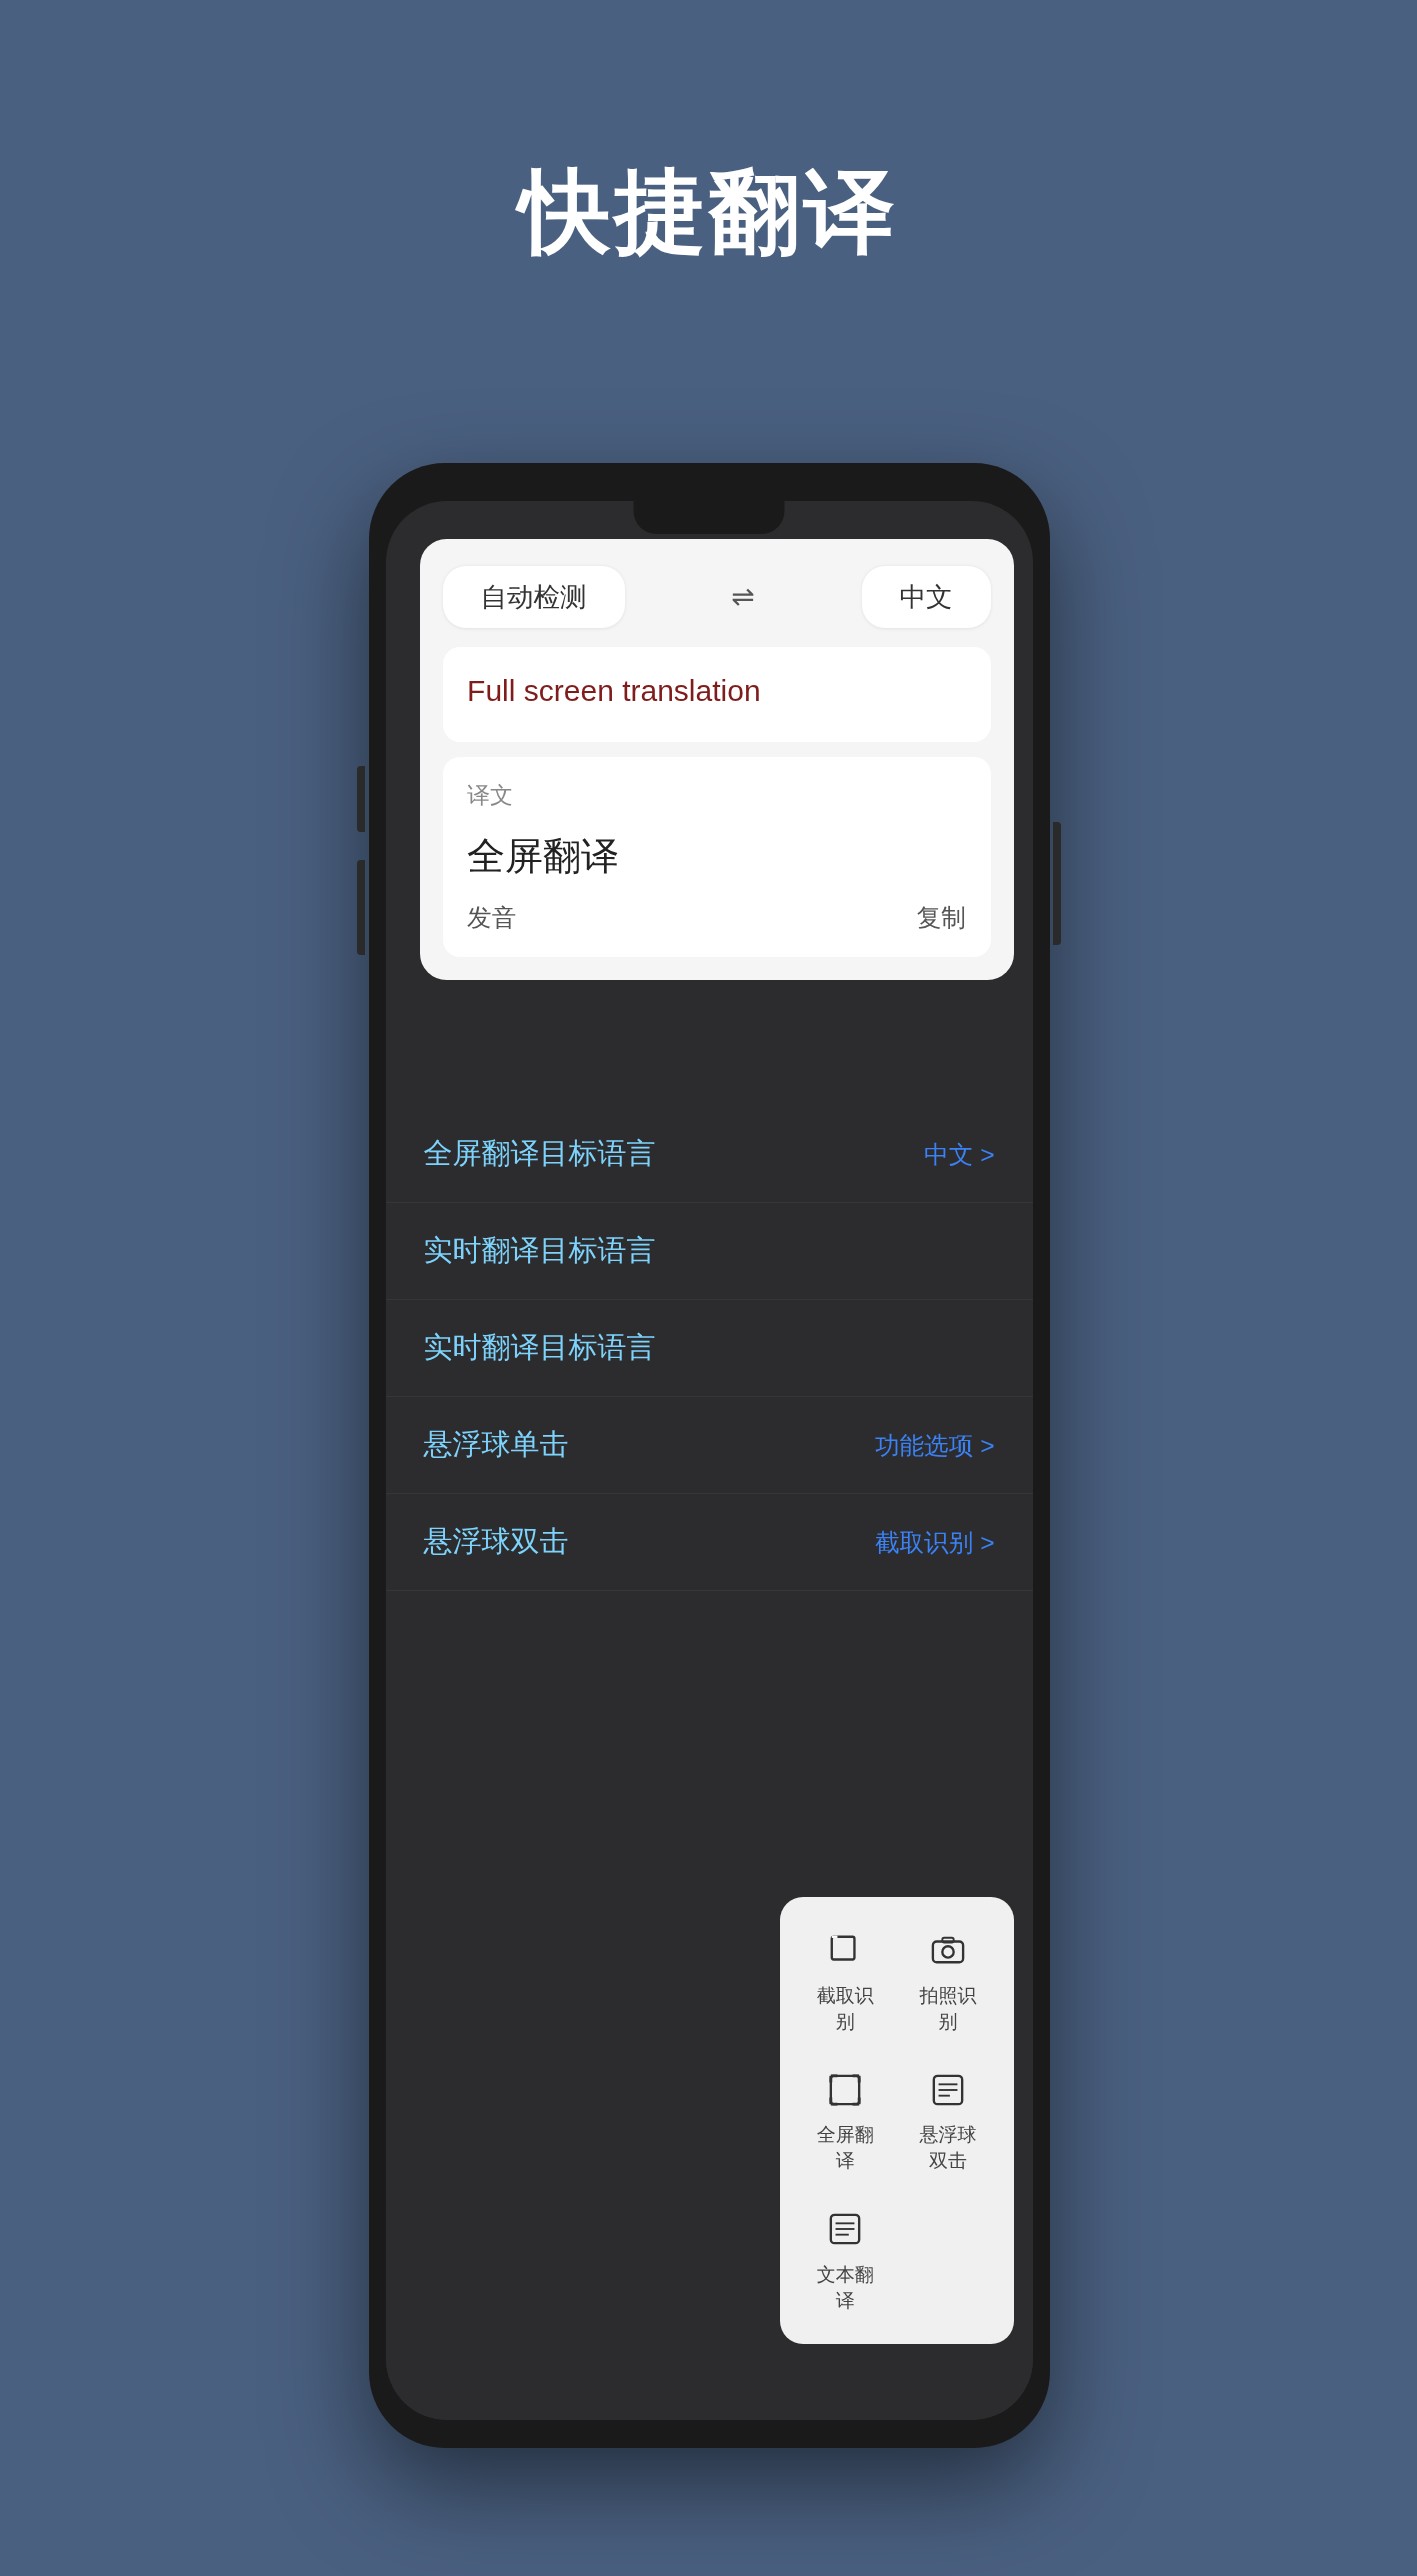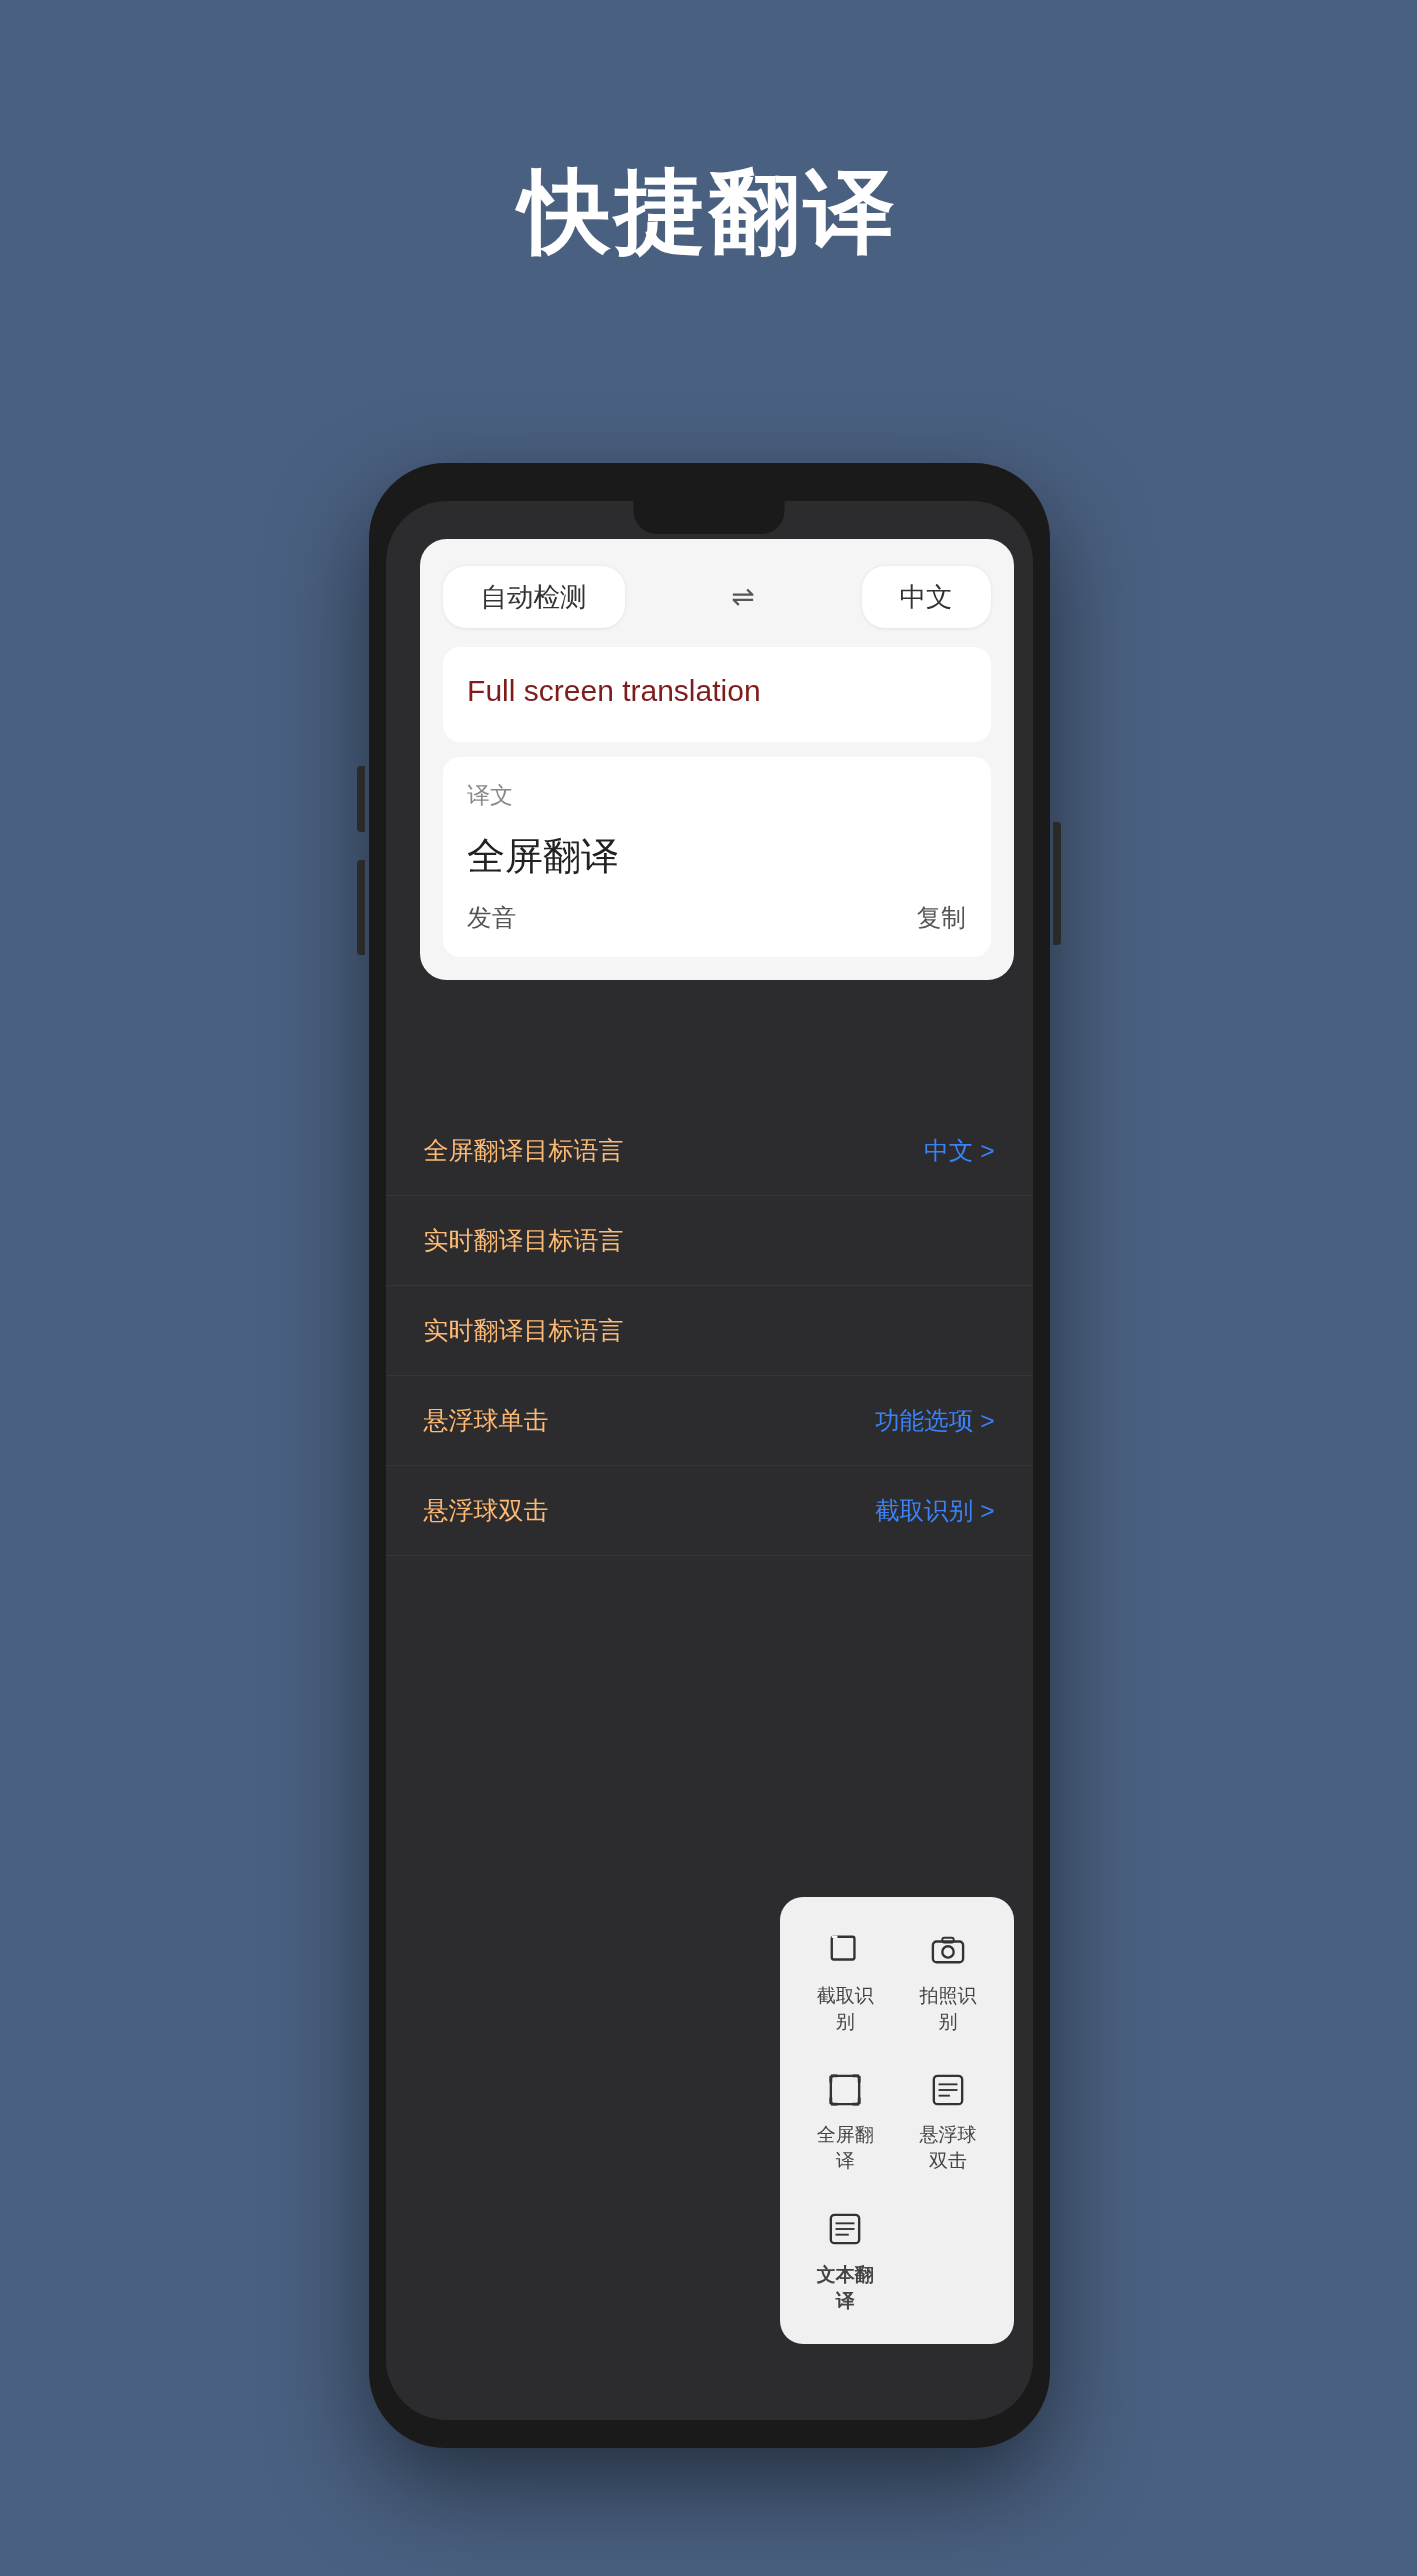--- a/index.html
+++ b/index.html
@@ -193,22 +193,22 @@
 
     .settings-item {
       display: flex;
       align-items: center;
       justify-content: space-between;
       padding: 28px 38px;
       border-bottom: 0.9px solid rgba(255,255,255,0.05);
     }
 
     .settings-item-label {
-      font-size: 25px;
-      color: #fdba74;
+      font-size: 29px;
+      color: #7dd3fc;
       font-family: -apple-system, 'PingFang SC', sans-serif;
     }
 
     .settings-item-value {
       font-size: 24.6px;
       color: #3b82f6;
       font-family: -apple-system, 'PingFang SC', sans-serif;
     }
 
     
@@ -235,21 +235,20 @@
       align-items: center;
       justify-content: center;
       padding: 17px 9.5px 11.3px 9.5px;
       border-radius: 13.2px;
       background: transparent;
       cursor: pointer;
     }
 
     .quick-action-item:last-child {
       grid-column: 1 / 2;
-      font-weight: bold;
     }
 
     .quick-icon {
       font-size: 34px;
       color: #333;
       margin-bottom: 7.6px;
     }
 
     .quick-label {
       font-size: 19px;

